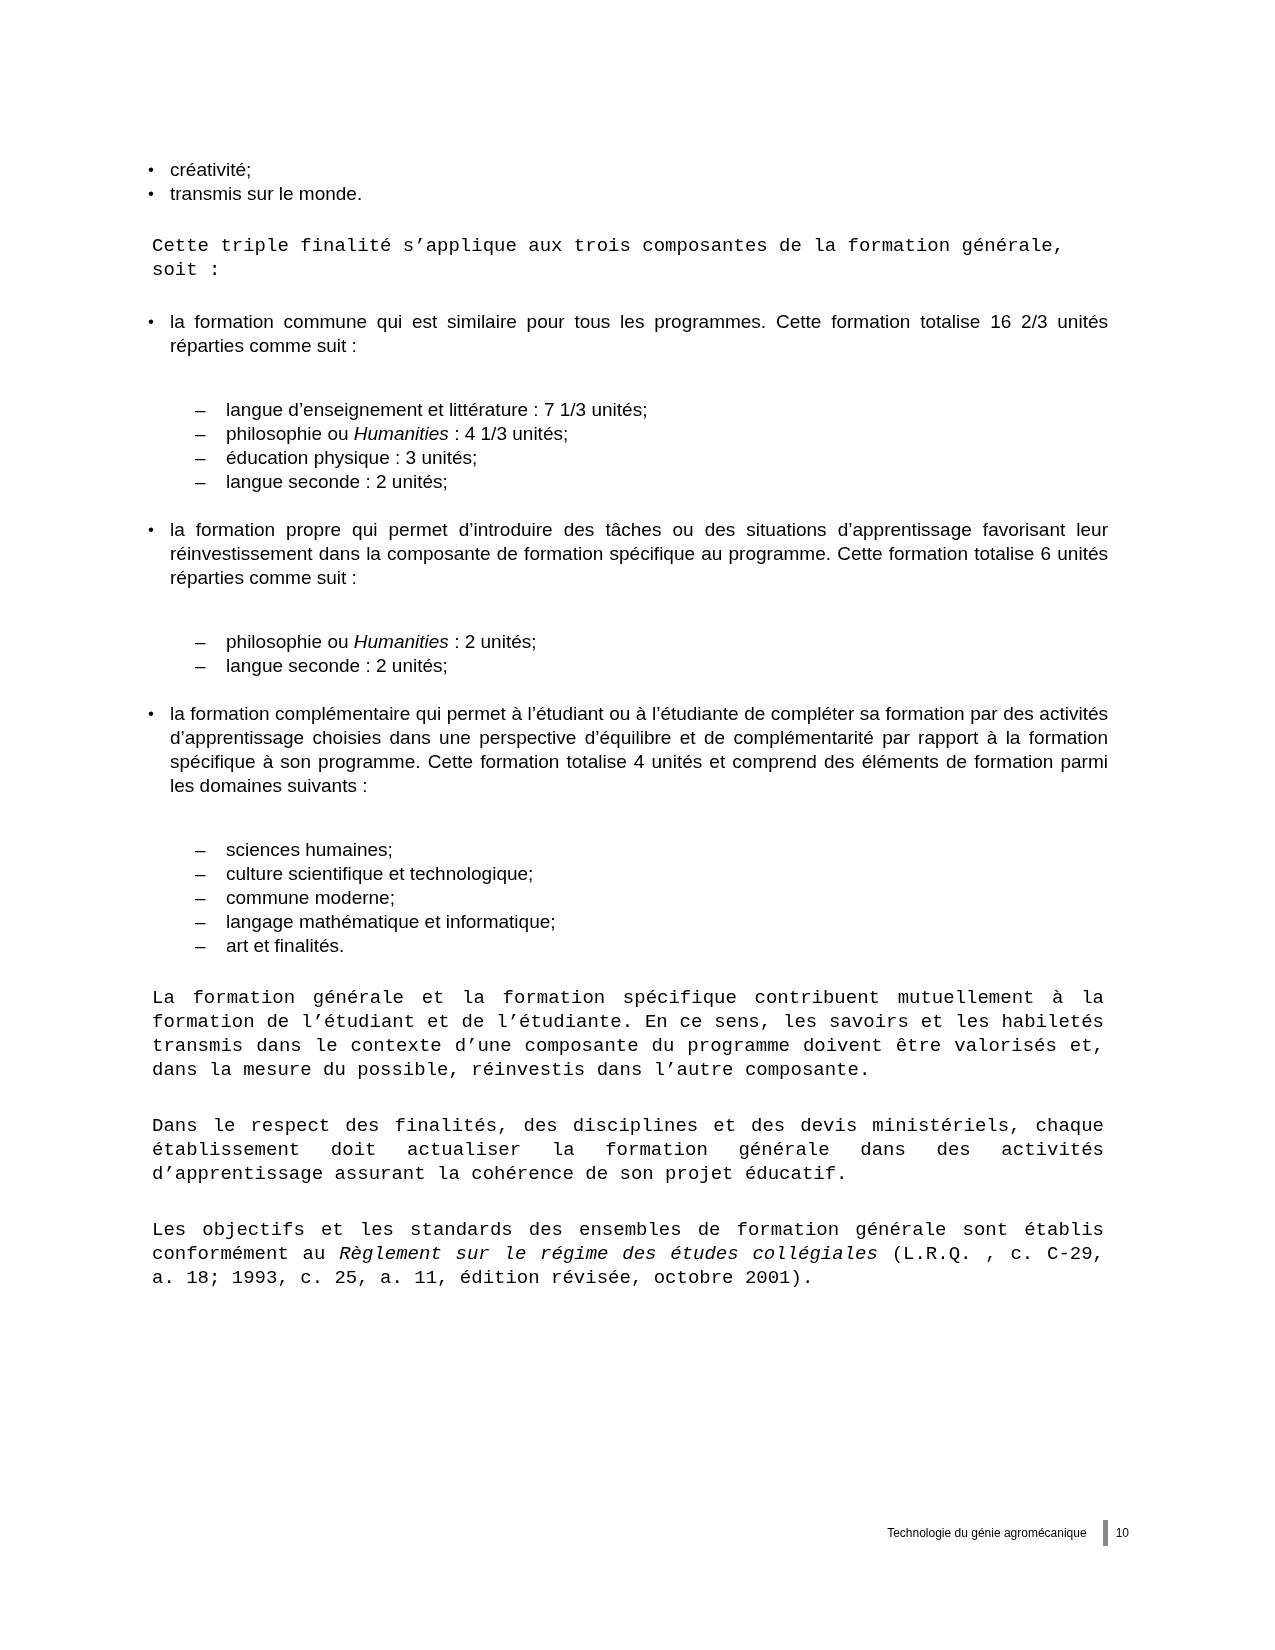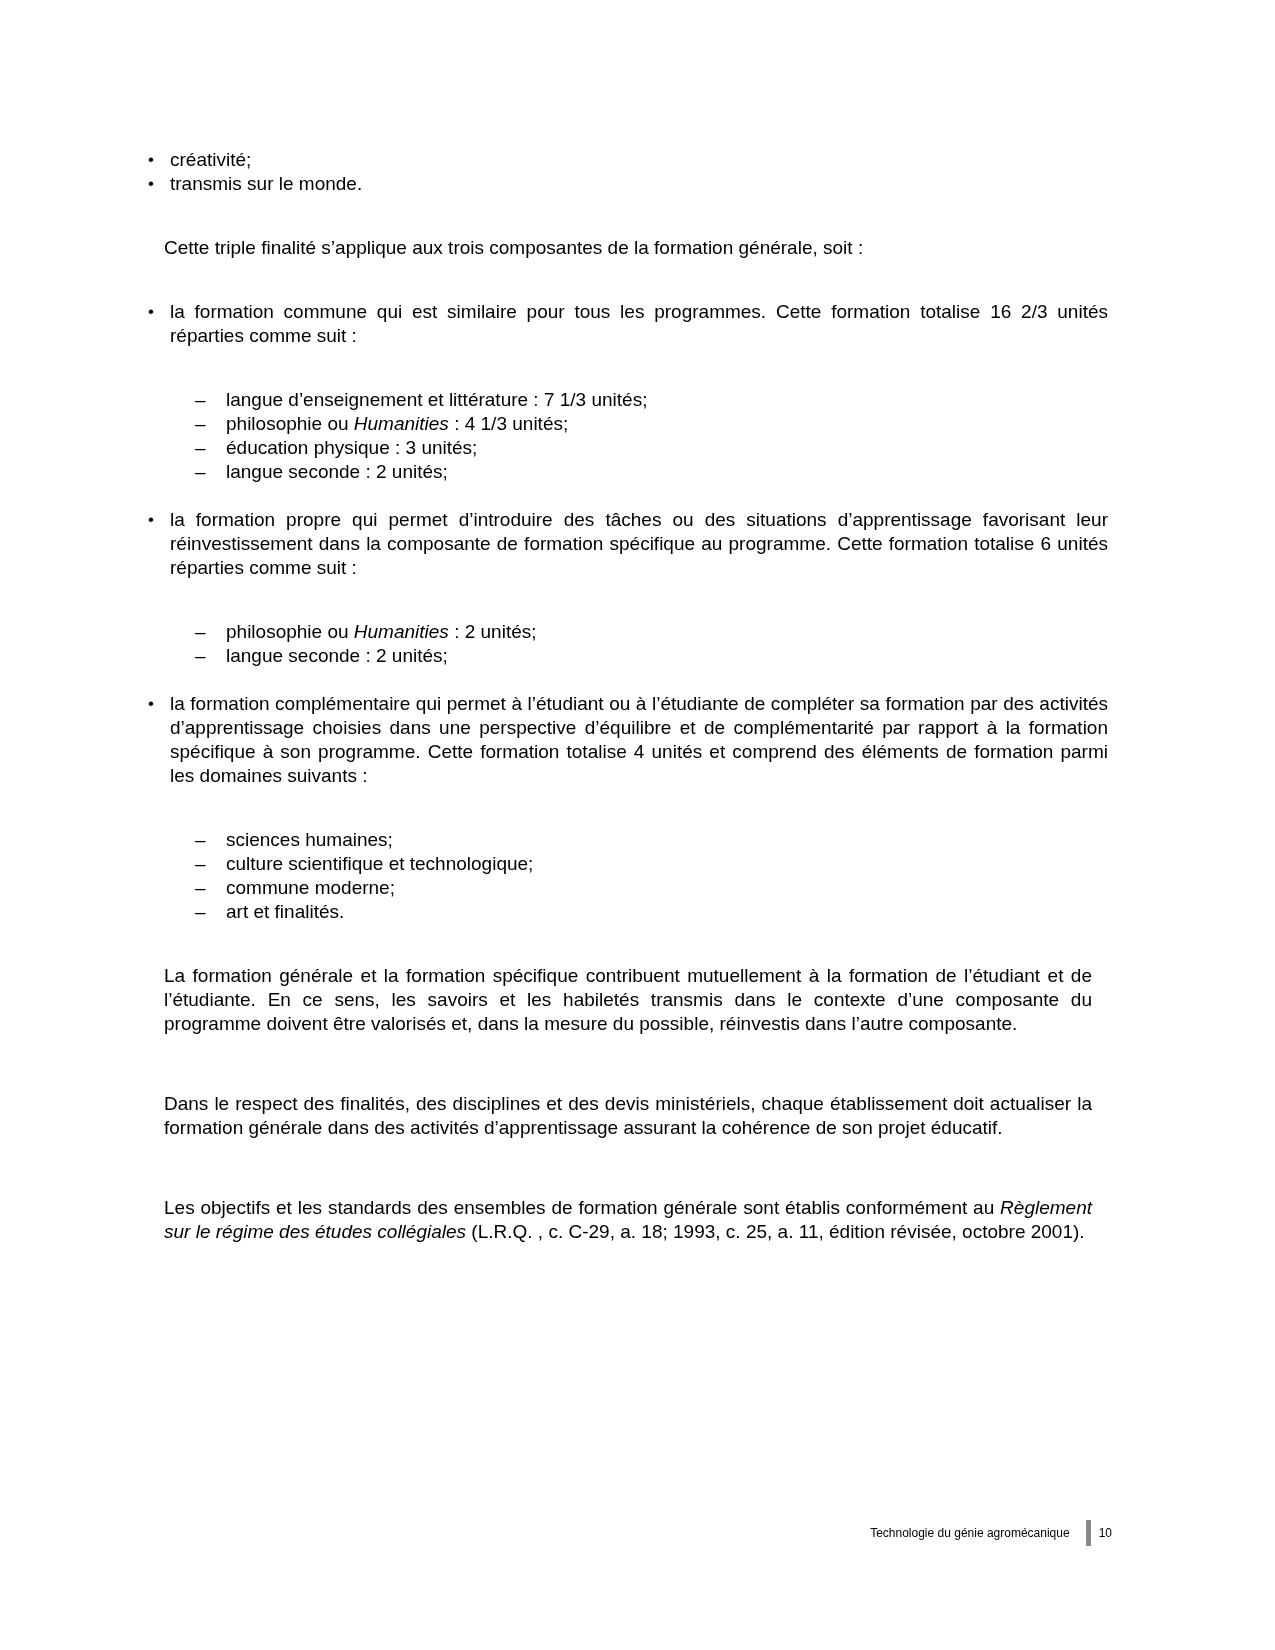--- a/index.html
+++ b/index.html
@@ -1,30 +1,30 @@
 <!DOCTYPE html>
 <html><head>
 <meta charset="utf-8">
 <style>
   html, body { margin: 0; padding: 0; background: #ffffff; }
   body { width: 1275px; height: 1650px; position: relative; overflow: hidden;
          font-family: "Liberation Sans", sans-serif; color: #000; }
-  .page { position: absolute; left: 148px; top: 148px; width: 960px;
+  .page { position: absolute; left: 148px; top: 158px; width: 960px;
           font-size: 19px; line-height: 24px; }
-  p { margin: 16px; }
+  p { margin: 4px; font-family: Liberation Mono, monospace; }
   .just { text-align: justify; }
   ul.bullets { list-style: none; margin: 0; padding: 0; }
   ul.bullets > li { position: relative; padding-left: 22px; }
   ul.bullets > li::before { content: "\2022"; position: absolute; left: 0; top: 0; font-size: 17px; }
   ul.dashes { list-style: none; margin: 40px 0 0 0; padding: 0; }
   ul.dashes > li { position: relative; padding-left: 56px; }
   ul.dashes > li::before { content: "\2013"; position: absolute; left: 25px; top: 0; }
   .gap { height: 24px; }
   .block-bullet { text-align: justify; }
-  .footer { position: absolute; top: 1520px; right: 163px; display: flex; align-items: center;
+  .footer { position: absolute; top: 1520px; right: 146px; display: flex; align-items: center;
             font-size: 12px; color: #000; }
   .footer .bar { width: 5px; height: 26px; background: #888; margin: 0 8px 0 16px; }
 </style>
 </head>
 <body>
 
 <div class="page">
 
   <ul class="bullets">
     <li>créativité;</li>
@@ -56,20 +56,21 @@
       </ul>
       <div class="gap"></div>
     </li>
 
     <li class="block-bullet">
       <span>la formation complémentaire qui permet à l’étudiant ou à l’étudiante de compléter sa formation par des activités d’apprentissage choisies dans une perspective d’équilibre et de complémentarité par rapport à la formation spécifique à son programme. Cette formation totalise 4 unités et comprend des éléments de formation parmi les domaines suivants :</span>
       <ul class="dashes">
         <li><span>sciences humaines;</span></li>
         <li><span>culture scientifique et technologique;</span></li>
         <li><span>commune moderne;</span></li>
+        <li><span>langage mathématique et informatique;</span></li>
         <li><span>art et finalités.</span></li>
       </ul>
     </li>
   </ul>
 
   <div class="gap"></div>
   <p class="just">La formation générale et la formation spécifique contribuent mutuellement à la formation de l’étudiant et de l’étudiante. En ce sens, les savoirs et les habiletés transmis dans le contexte d’une composante du programme doivent être valorisés et, dans la mesure du possible, réinvestis dans l’autre composante.</p>
   <div class="gap"></div>
   <p class="just">Dans le respect des finalités, des disciplines et des devis ministériels, chaque établissement doit actualiser la formation générale dans des activités d’apprentissage assurant la cohérence de son projet éducatif.</p>
   <div class="gap"></div>

